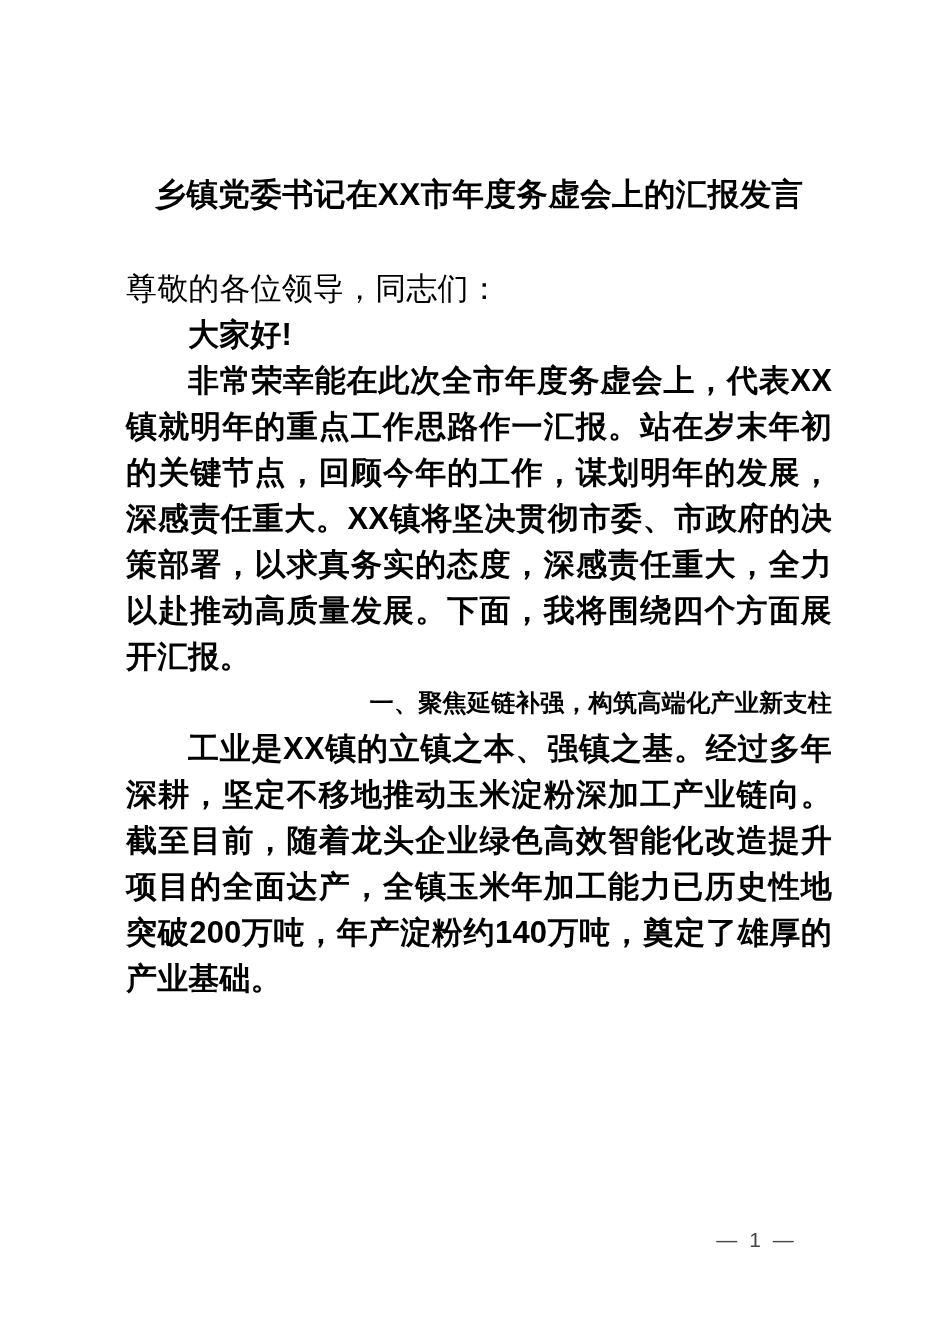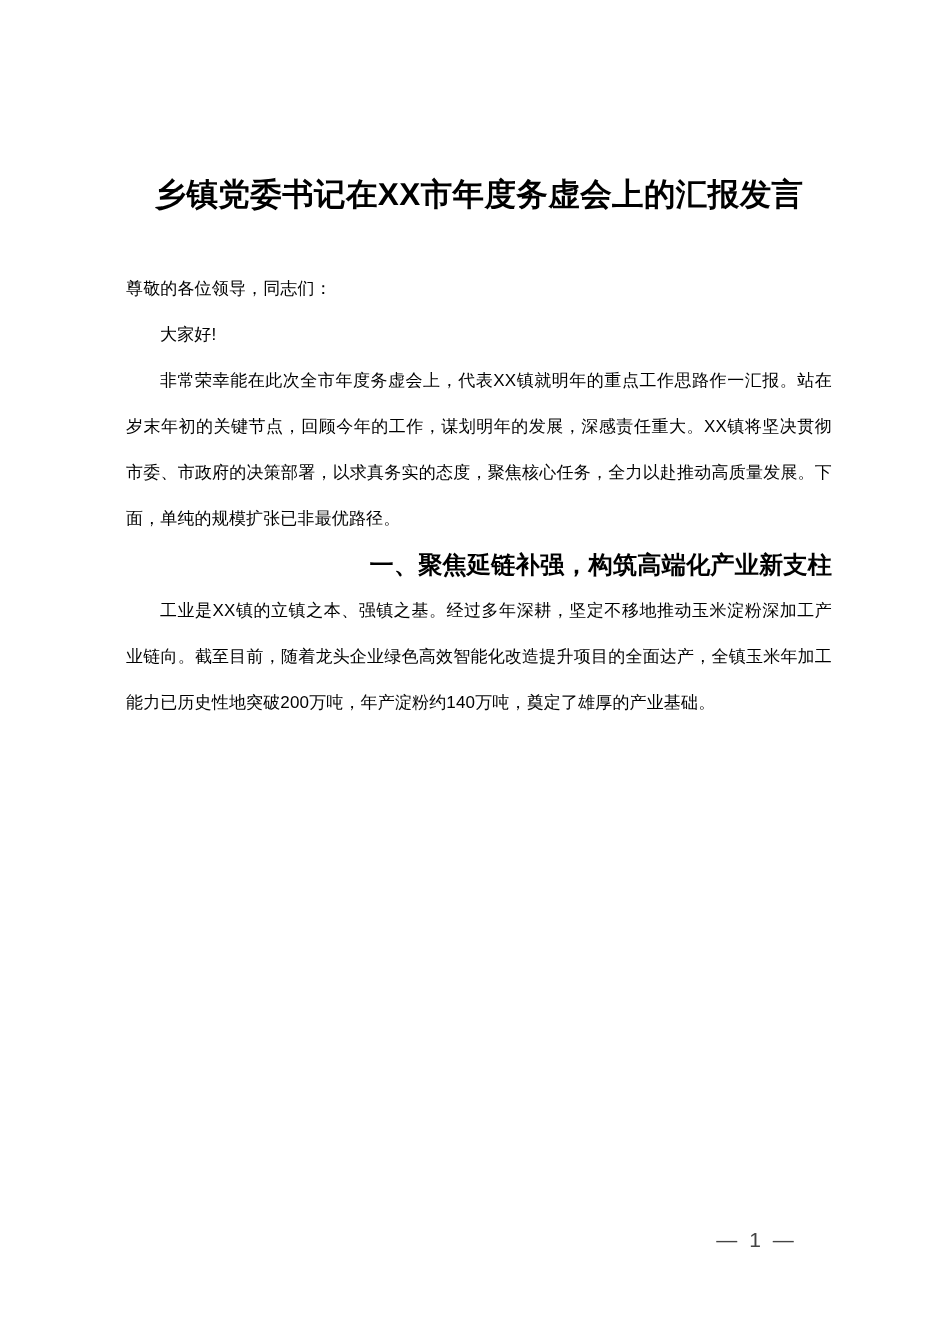--- a/index.html
+++ b/index.html
@@ -36,30 +36,31 @@
     text-align: center;
     letter-spacing: 0.4px;
     margin: 0;
     text-rendering: geometricPrecision;
     -webkit-font-smoothing: none;
   }
 
   
   .para {
     font-family: "Liberation Sans", "DejaVu Sans", sans-serif;
-    font-size: 17px;
+    font-size: 31px;
     line-height: 46px;
     text-align: justify;
     text-justify: inter-ideograph;
     margin: 0;
     letter-spacing: 0.15px;
     word-break: break-all;
   }
   .para.indent {
     text-indent: 2em;
+    font-weight: bold;
   }
   .para.noindent {
     text-indent: 0;
   }
 
   
   .section-head {
     font-family: "Liberation Sans", "DejaVu Sans", sans-serif;
     font-size: 24.2px;
     font-weight: 700;
@@ -97,21 +98,21 @@
   <div class="content">
 
     <h1 class="doc-title">乡镇党委书记在XX市年度务虚会上的汇报发言</h1>
 
     <div class="gap-after-title"></div>
 
     <p class="para noindent">尊敬的各位领导，同志们：</p>
 
     <p class="para indent">大家好!</p>
 
-    <p class="para indent">非常荣幸能在此次全市年度务虚会上，代表XX镇就明年的重点工作思路作一汇报。站在岁末年初的关键节点，回顾今年的工作，谋划明年的发展，深感责任重大。XX镇将坚决贯彻市委、市政府的决策部署，以求真务实的态度，聚焦核心任务，全力以赴推动高质量发展。下面，单纯的规模扩张已非最优路径。</p>
+    <p class="para indent">非常荣幸能在此次全市年度务虚会上，代表XX镇就明年的重点工作思路作一汇报。站在岁末年初的关键节点，回顾今年的工作，谋划明年的发展，深感责任重大。XX镇将坚决贯彻市委、市政府的决策部署，以求真务实的态度，深感责任重大，全力以赴推动高质量发展。下面，我将围绕四个方面展开汇报。</p>
 
     <p class="section-head">一、聚焦延链补强，构筑高端化产业新支柱</p>
 
     <p class="para indent">工业是XX镇的立镇之本、强镇之基。经过多年深耕，坚定不移地推动玉米淀粉深加工产业链向。截至目前，随着龙头企业绿色高效智能化改造提升项目的全面达产，全镇玉米年加工能力已历史性地突破200万吨，年产淀粉约140万吨，奠定了雄厚的产业基础。</p>
 
 
   </div>
 
   <div class="footer">
     <span class="footer-inner">— 1 —</span>

